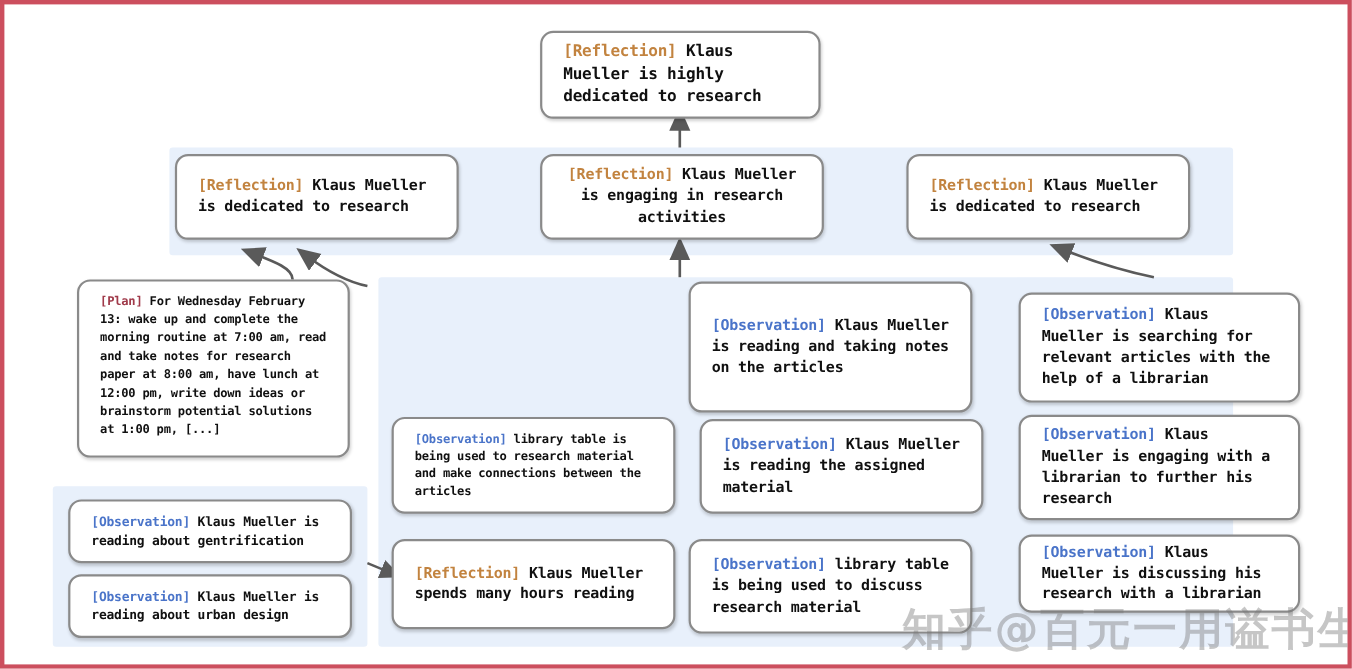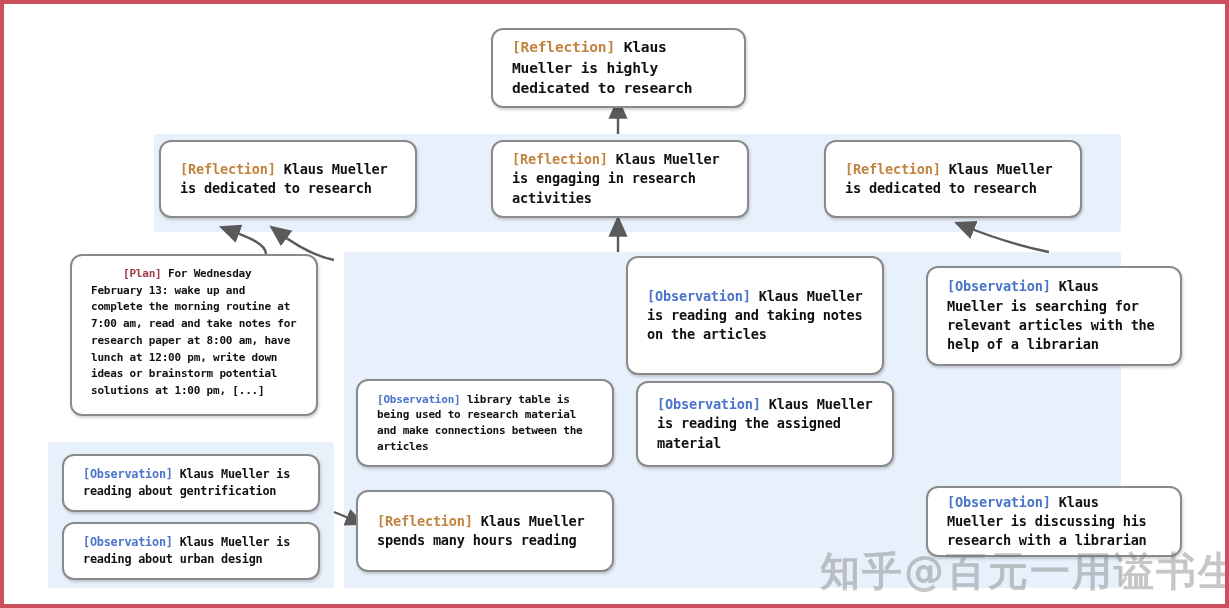--- a/index.html
+++ b/index.html
@@ -39,21 +39,21 @@
     font-family: "DejaVu Sans Mono", "Liberation Mono", monospace;
     font-weight: bold;
     color: #101010;
     line-height: 1.42;
     letter-spacing: -0.2px;
     white-space: pre-wrap;
     word-break: normal;
   }
   .tag-reflection { color: #c2833f; }
   .tag-observation { color: #4a74c9; }
-  .tag-plan { color: #a03a4a; margin-left: 32px; }
+  .tag-plan { color: #a03a4a; }
   .fs15 { font-size: 14.6px; }
   .fs14 { font-size: 13.6px; }
   .fs12 { font-size: 11.8px; }
   .fs11 { font-size: 11px; }
   .arrows {
     position: absolute;
     left: 0; top: 0;
     width: 1229px;
     height: 608px;
     pointer-events: none;
@@ -98,21 +98,21 @@
   </svg>
 
   <div class="node" style="left:487px; top:24px; width:255px; height:80px;">
     <div class="txt fs15"><span class="tag-reflection">[Reflection]</span><span> Klaus Mueller is highly dedicated to research</span></div>
   </div>
 
   <div class="node" style="left:155px; top:136px; width:258px; height:78px;">
     <div class="txt fs14"><span class="tag-reflection">[Reflection]</span><span> Klaus Mueller is dedicated to research</span></div>
   </div>
 
-  <div class="node" style="left:487px; top:136px; width:258px; height:78px;">
+  <div class="node" style="left:487px; top:136px; width:258px; height:78px;text-align:center;">
     <div class="txt fs14"><span class="tag-reflection">[Reflection]</span><span> Klaus Mueller is engaging in research activities</span></div>
   </div>
 
   <div class="node" style="left:820px; top:136px; width:258px; height:78px;">
     <div class="txt fs14"><span class="tag-reflection">[Reflection]</span><span> Klaus Mueller is dedicated to research</span></div>
   </div>
 
   <div class="node" style="left:66px; top:250px; width:248px; height:162px; align-items:flex-start; padding-top:10px;">
     <div class="txt fs11" style="line-height:1.52;"><span class="tag-plan">[Plan]</span><span> For Wednesday February 13: wake up and complete the morning routine at 7:00 am, read and take notes for research paper at 8:00 am, have lunch at 12:00 pm, write down ideas or brainstorm potential solutions at 1:00 pm, [...]</span></div>
   </div>
@@ -135,25 +135,31 @@
   </div>
 
   <div class="node" style="left:622px; top:252px; width:258px; height:119px;">
     <div class="txt fs14"><span class="tag-observation">[Observation]</span><span> Klaus Mueller is reading and taking notes on the articles</span></div>
   </div>
 
   <div class="node" style="left:622px; top:377px; width:258px; height:86px;margin-left:10px;">
     <div class="txt fs14"><span class="tag-observation">[Observation]</span><span> Klaus Mueller is reading the assigned material</span></div>
   </div>
 
+  <div class="node" style="left:622px; top:486px; width:258px; height:86px;">
+    <div class="txt fs14"><span class="tag-observation">[Observation]</span><span> library table is being used to discuss research material</span></div>
+  </div>
 
   <div class="node" style="left:922px; top:262px; width:256px; height:100px;">
     <div class="txt fs14"><span class="tag-observation">[Observation]</span><span> Klaus Mueller is searching for relevant articles with the help of a librarian</span></div>
   </div>
 
+  <div class="node" style="left:922px; top:373px; width:256px; height:96px;">
+    <div class="txt fs14"><span class="tag-observation">[Observation]</span><span> Klaus Mueller is engaging with a librarian to further his research</span></div>
+  </div>
 
   <div class="node" style="left:922px; top:482px; width:256px; height:71px;">
     <div class="txt fs14"><span class="tag-observation">[Observation]</span><span> Klaus Mueller is discussing his research with a librarian</span></div>
   </div>
 
   <div class="watermark" style="left:816px; top:540px;">知乎</div>
   <div class="watermark" style="left:900px; top:540px;">@百元一用谥书生</div>
 
 </div>
 

